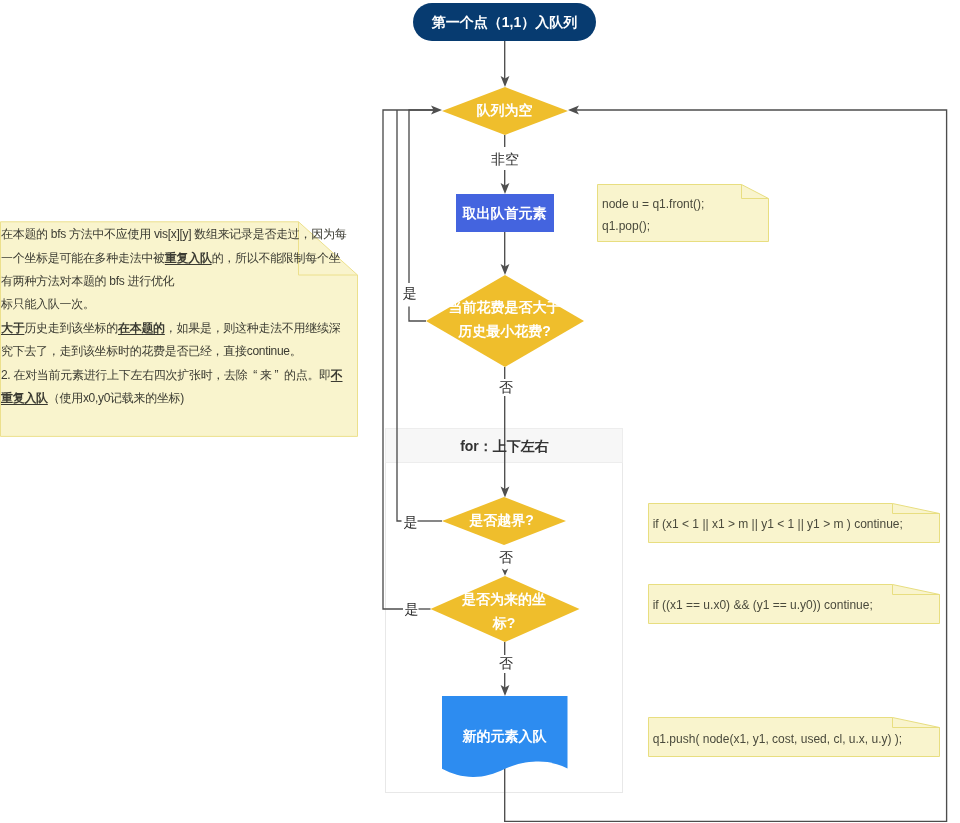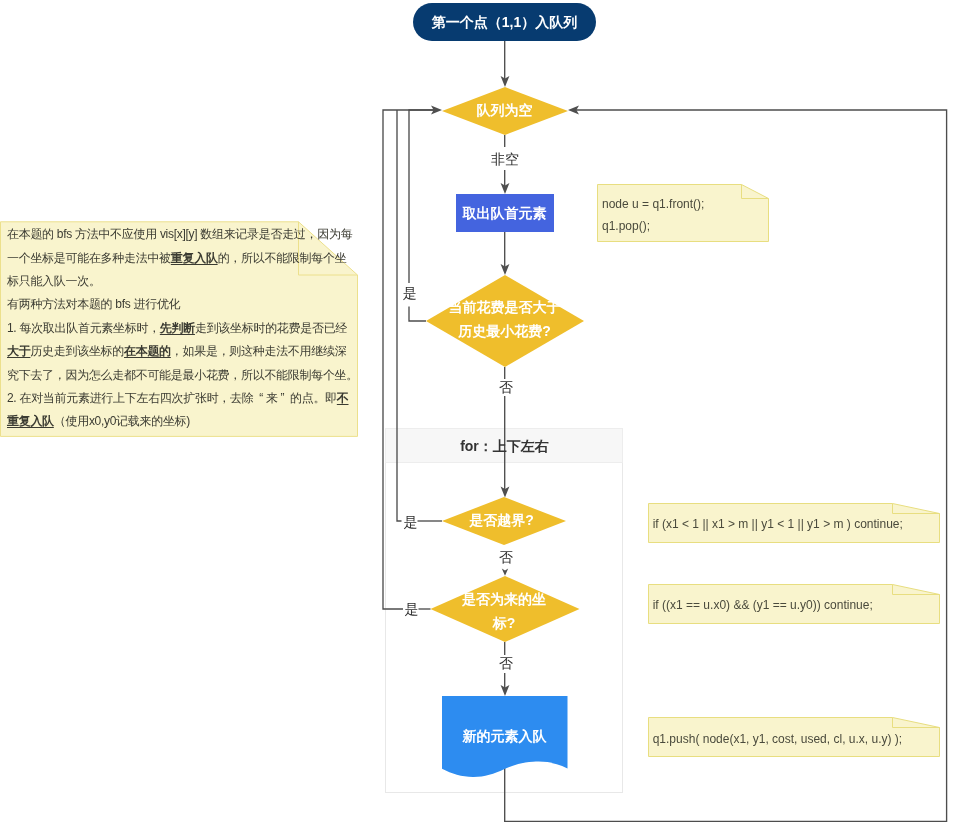--- a/index.html
+++ b/index.html
@@ -10,21 +10,21 @@
   svg{display:block;}
   .nlabel{fill:#ffffff;font-size:14px;font-weight:bold;text-anchor:middle;
           dominant-baseline:central;font-family:"Liberation Sans",sans-serif;}
   .elabel{fill:#2b2b2b;font-size:14px;text-anchor:middle;dominant-baseline:central;
           font-family:"Liberation Sans",sans-serif;}
   .loophdr{fill:#333333;font-size:14px;font-weight:bold;text-anchor:middle;
            dominant-baseline:central;font-family:"Liberation Sans",sans-serif;}
   .noteshape{fill:#f9f4cd;stroke:#e8de80;stroke-width:1;}
   .notefold{fill:none;stroke:#e8de80;stroke-width:1;}
   .ntext{fill:#4a4a3c;font-size:12px;font-family:"Liberation Sans",sans-serif;}
-  .memo{left:7px;top:223.2px;width:380px;font-size:12px;letter-spacing:-0.3px;color:#3b3b32;
+  .memo{left:1px;top:223.2px;width:380px;font-size:12px;letter-spacing:-0.3px;color:#3b3b32;
         font-family:"Liberation Sans",sans-serif;white-space:nowrap;}
   .memo .ln{height:23.4px;line-height:23.4px;}
   .memo .wide{display:inline-block;width:9.4px;text-align:center;}
   .memo b{font-weight:bold;}
   .memo u{text-decoration:underline;text-underline-offset:2px;text-align:right;}
 </style>
 </head>
 <body>
 
 <div id="stage">
@@ -140,22 +140,21 @@
   </g>
 </svg>
 
 <svg class="abs" width="380" height="240" style="left:0;top:217">
   <path d="M0.5 4.8 L298.5 4.8 L357.5 58 L357.5 219.4 L0.5 219.4 Z" fill="#f9f4cd" stroke="#ece08c" stroke-width="1"></path>
   <path d="M298.5 4.8 L298.5 58 L357.5 58" fill="none" stroke="#ece08c" stroke-width="1"></path>
 </svg>
 <div class="abs memo" id="memo">
       <div class="ln">在本题的 bfs 方法中不应使用 vis[x][y] 数组来记录是否走过，因为每</div>
       <div class="ln">一个坐标是可能在多种走法中被<b><u>重复入队</u></b>的，所以不能限制每个坐</div>
+      <div class="ln">有两种方法对本题的 bfs 进行优化</div>
       <div class="ln">标只能入队一次。</div>
-      <div class="ln">有两种方法对本题的 bfs 进行优化</div>
-      <div class="ln">1. 每次取出队首元素坐标时，<b><u>先判断</u></b>走到该坐标时的花费是否已经</div>
       <div class="ln"><b><u>大于</u></b>历史走到该坐标的<b><u>在本题的</u></b>，如果是，则这种走法不用继续深</div>
-      <div class="ln">究下去了，因为怎么走都不可能是最小花费，所以不能限制每个坐。</div>
+      <div class="ln">究下去了，走到该坐标时的花费是否已经，直接continue。</div>
       <div class="ln">2. 在对当前元素进行上下左右四次扩张时，去除 <span class="wide">“</span>来<span class="wide">”</span> 的点。即<b><u>不</u></b></div>
       <div class="ln"><b><u>重复入队</u></b>（使用x0,y0记载来的坐标)</div>
     </div>
 
 </div>
 
 </body></html>

